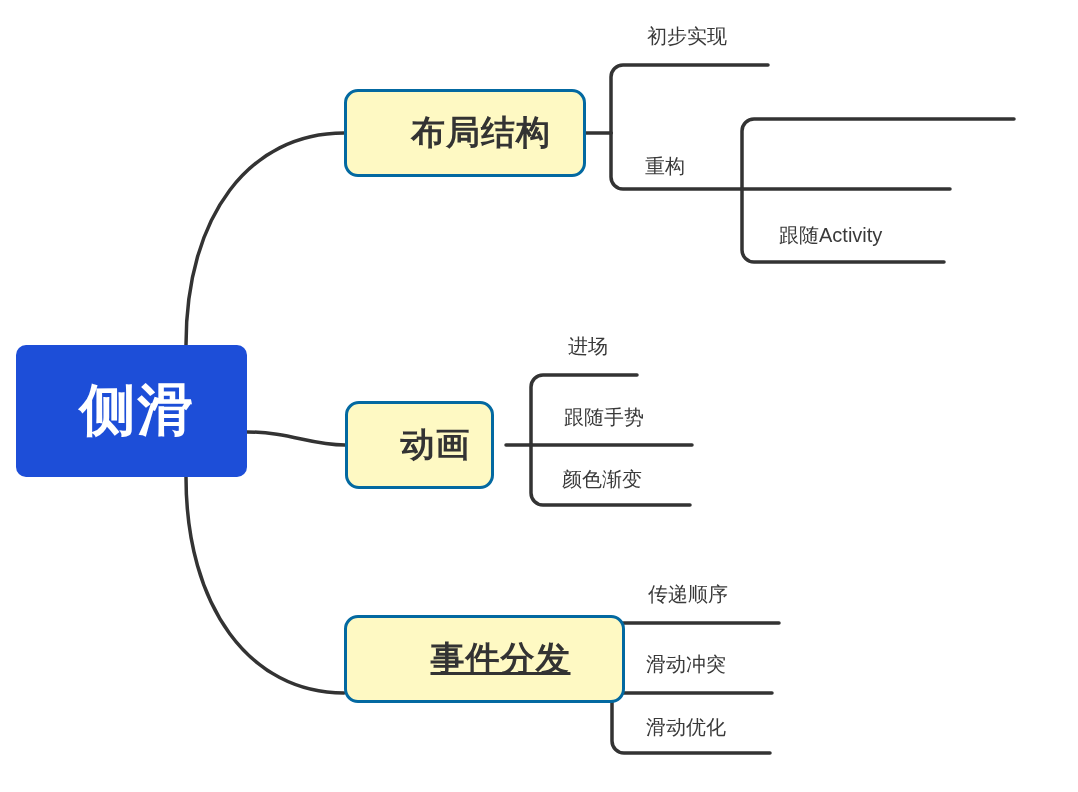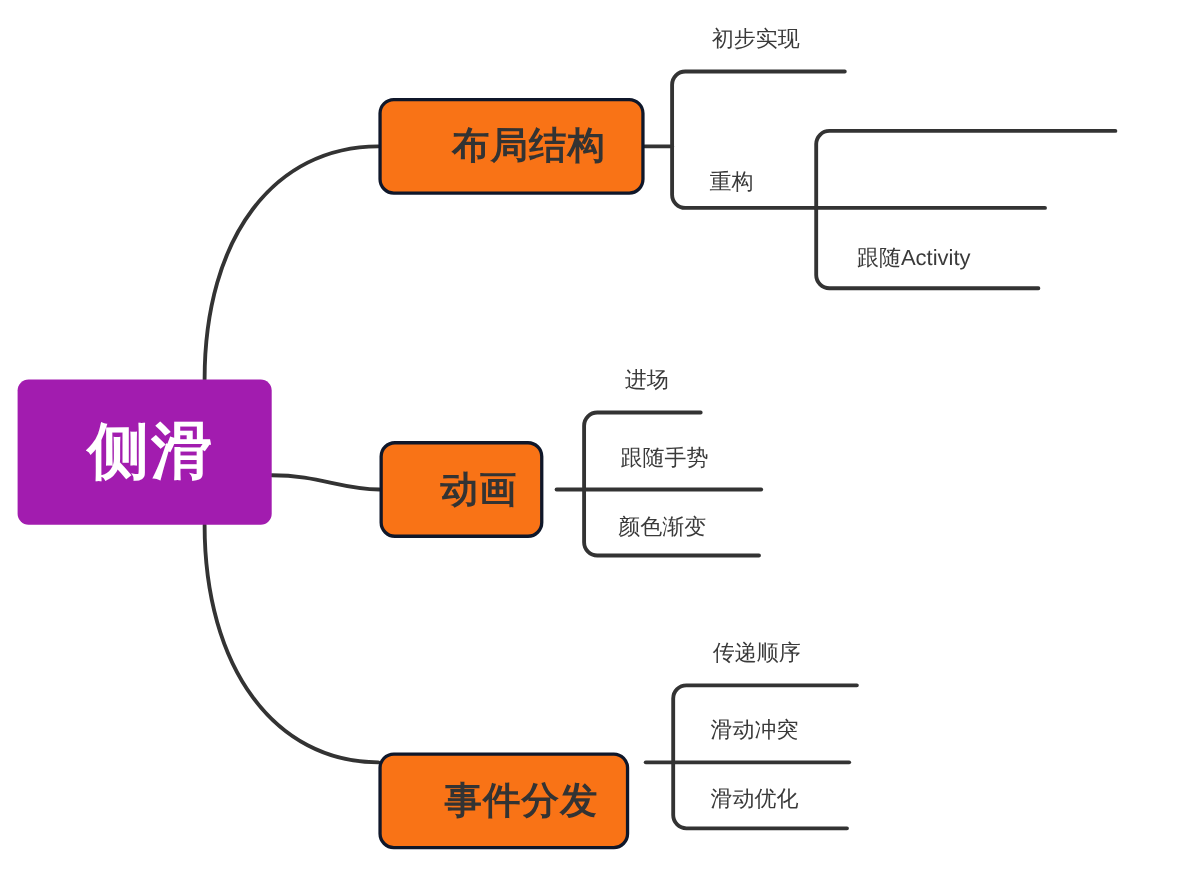--- a/index.html
+++ b/index.html
@@ -30,31 +30,31 @@
   .node {
     position: absolute;
     box-sizing: border-box;
     display: flex;
     align-items: center;
     justify-content: center;
     text-align: center;
     white-space: nowrap;
   }
   .node-root {
-    background: #a21caf;
+    background: #1d4ed8;
     color: #ffffff;
     border-radius: 10px;
     font-size: 56px;
     font-weight: bold;
     letter-spacing: 2px;
     padding-left: 12px;
   }
   .node-branch {
-    background: #f97316;
-    border: 3px solid #0f172a;
+    background: #fef9c3;
+    border: 3px solid #0369a1;
     border-radius: 14px;
     color: #333333;
     font-size: 34px;
     font-weight: bold;
     letter-spacing: 1px;
     padding-left: 32px;
   }
   .leaf {
     position: absolute;
     color: #3A3A3A;
@@ -128,21 +128,21 @@
   </div>
 
   <div class="leaf" style="left:564px; top:407px;">
     <span>跟随手势</span>
   </div>
 
   <div class="leaf" style="left:562px; top:469px;">
     <span>颜色渐变</span>
   </div>
 
-  <div class="node node-branch" style="left:344px; top:684px; width:228px; height:88px;">
+  <div class="node node-branch" style="left:344px; top:615px; width:281px; height:88px;text-decoration:underline;">
     <span>事件分发</span>
   </div>
 
   <div class="leaf" style="left:648px; top:584px;">
     <span>传递顺序</span>
   </div>
 
   <div class="leaf" style="left:646px; top:654px;">
     <span>滑动冲突</span>
   </div>

